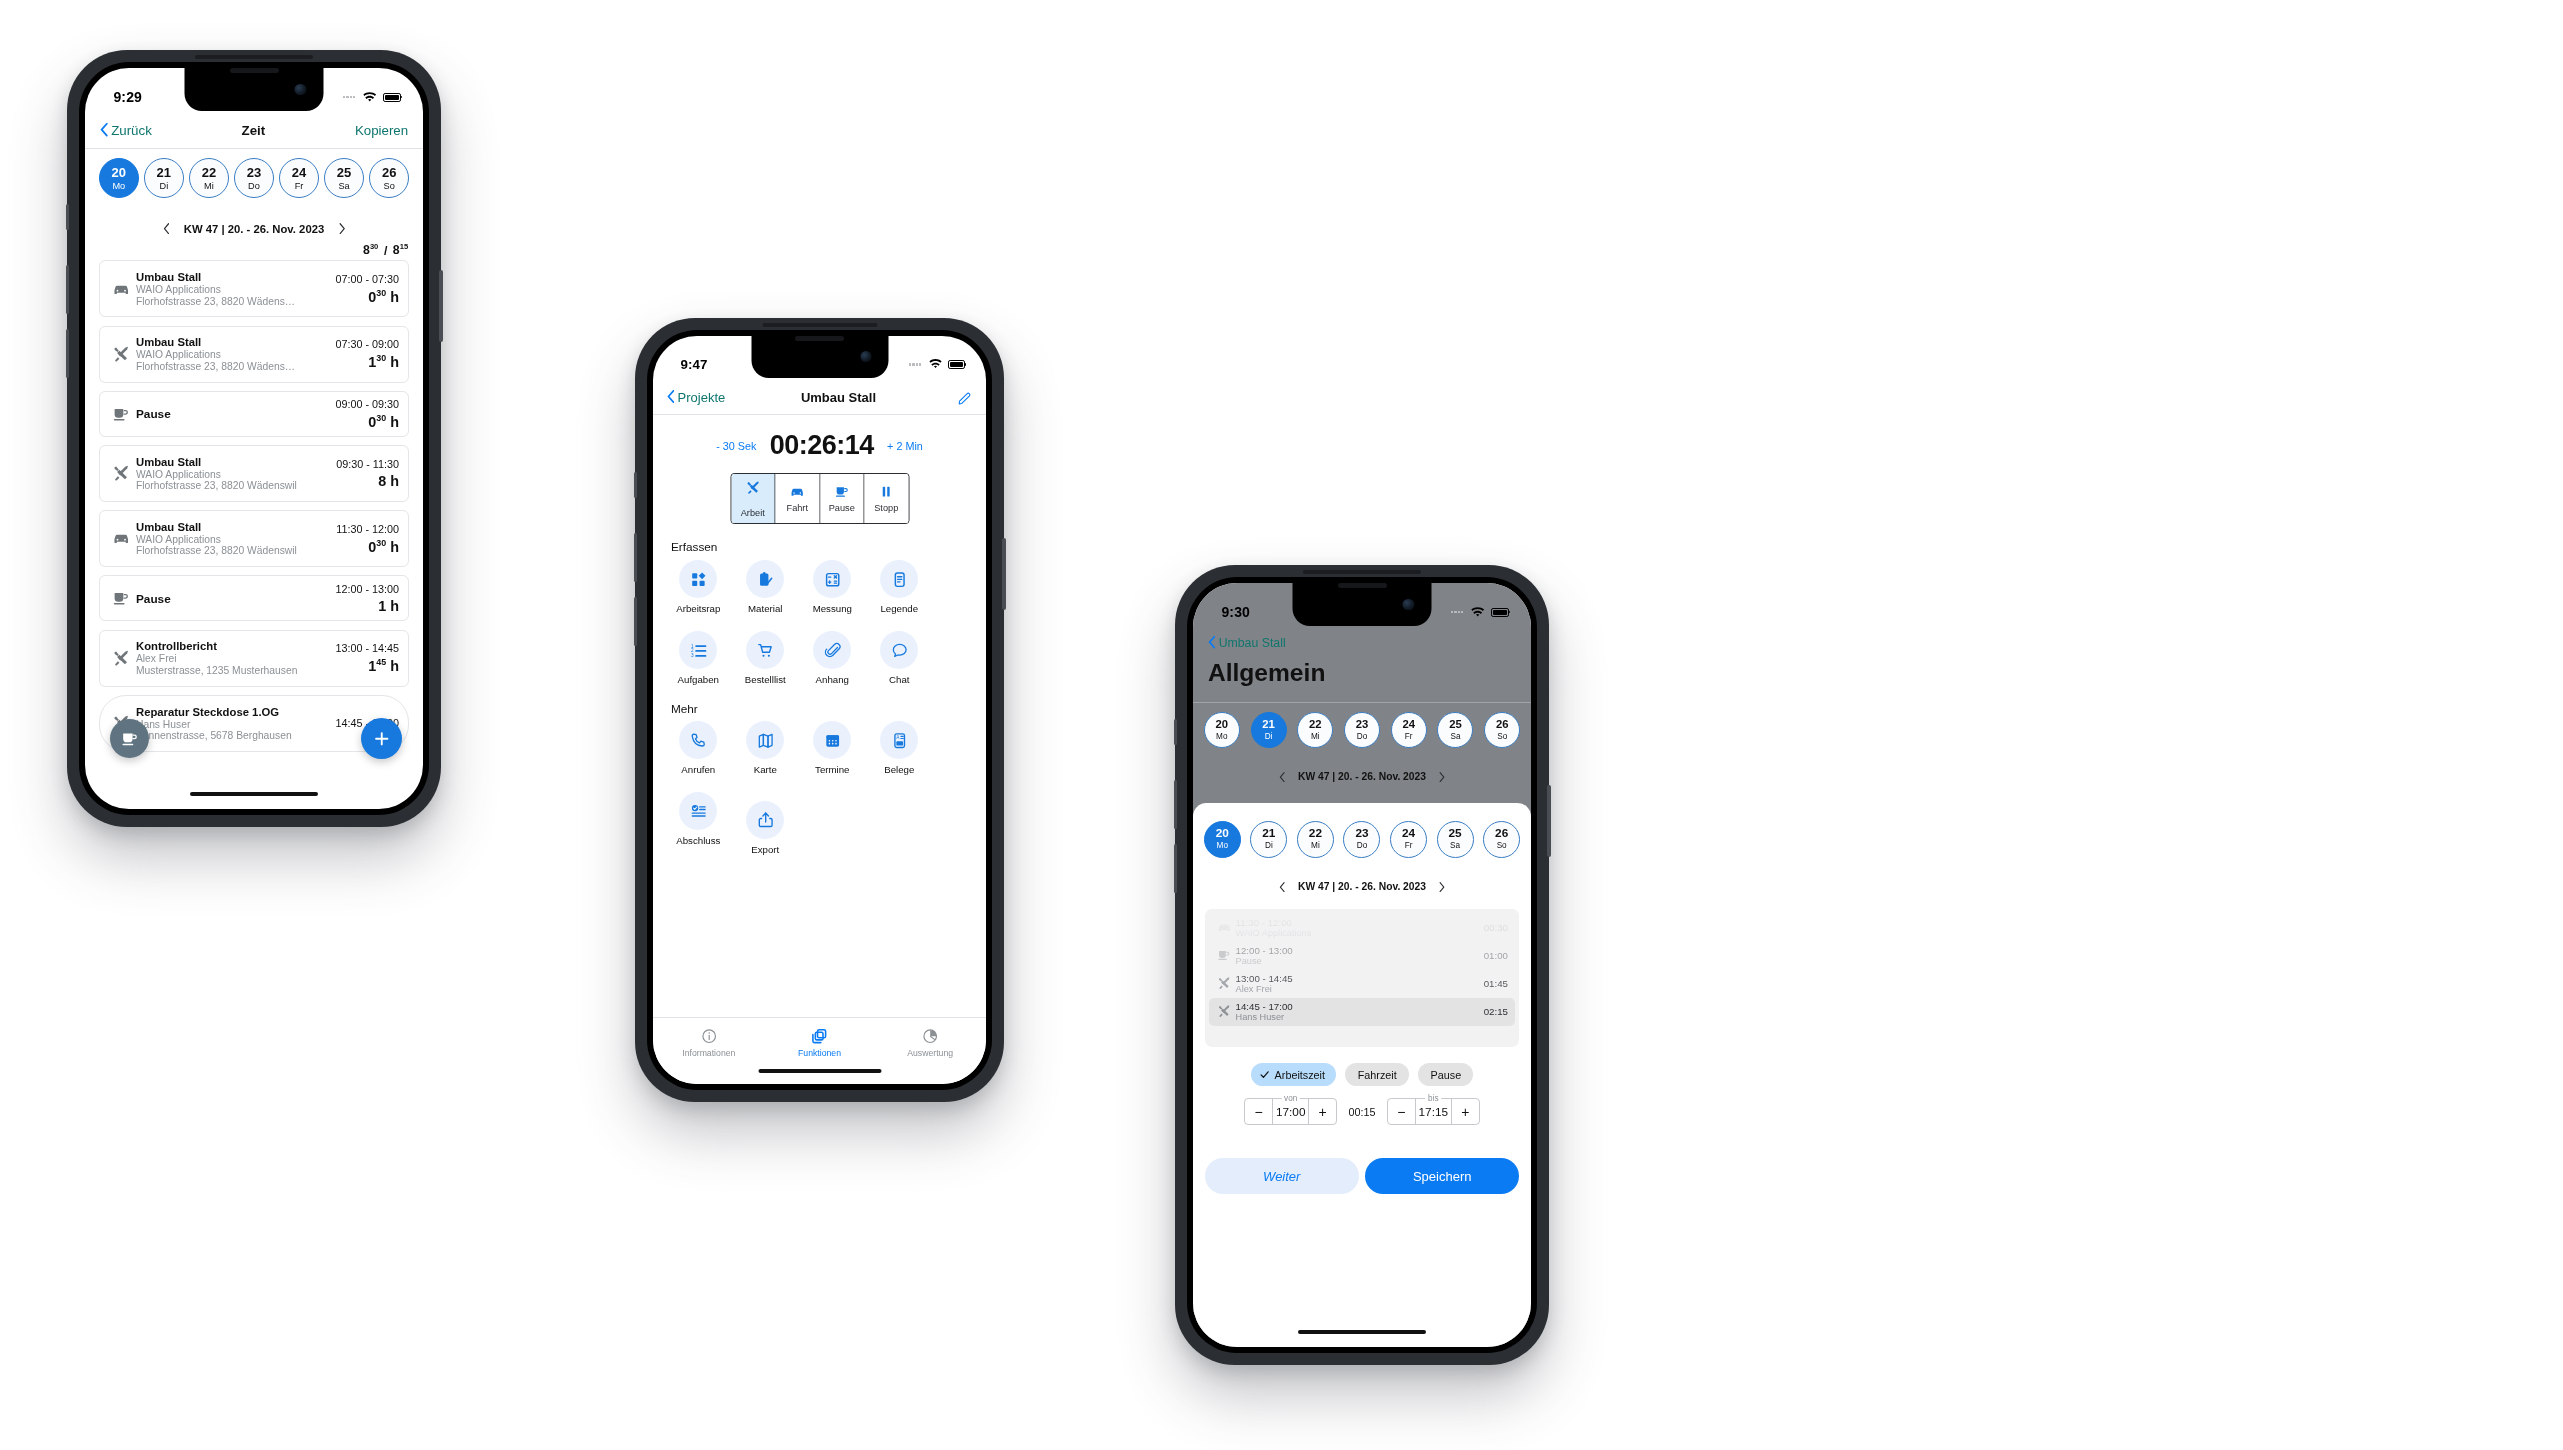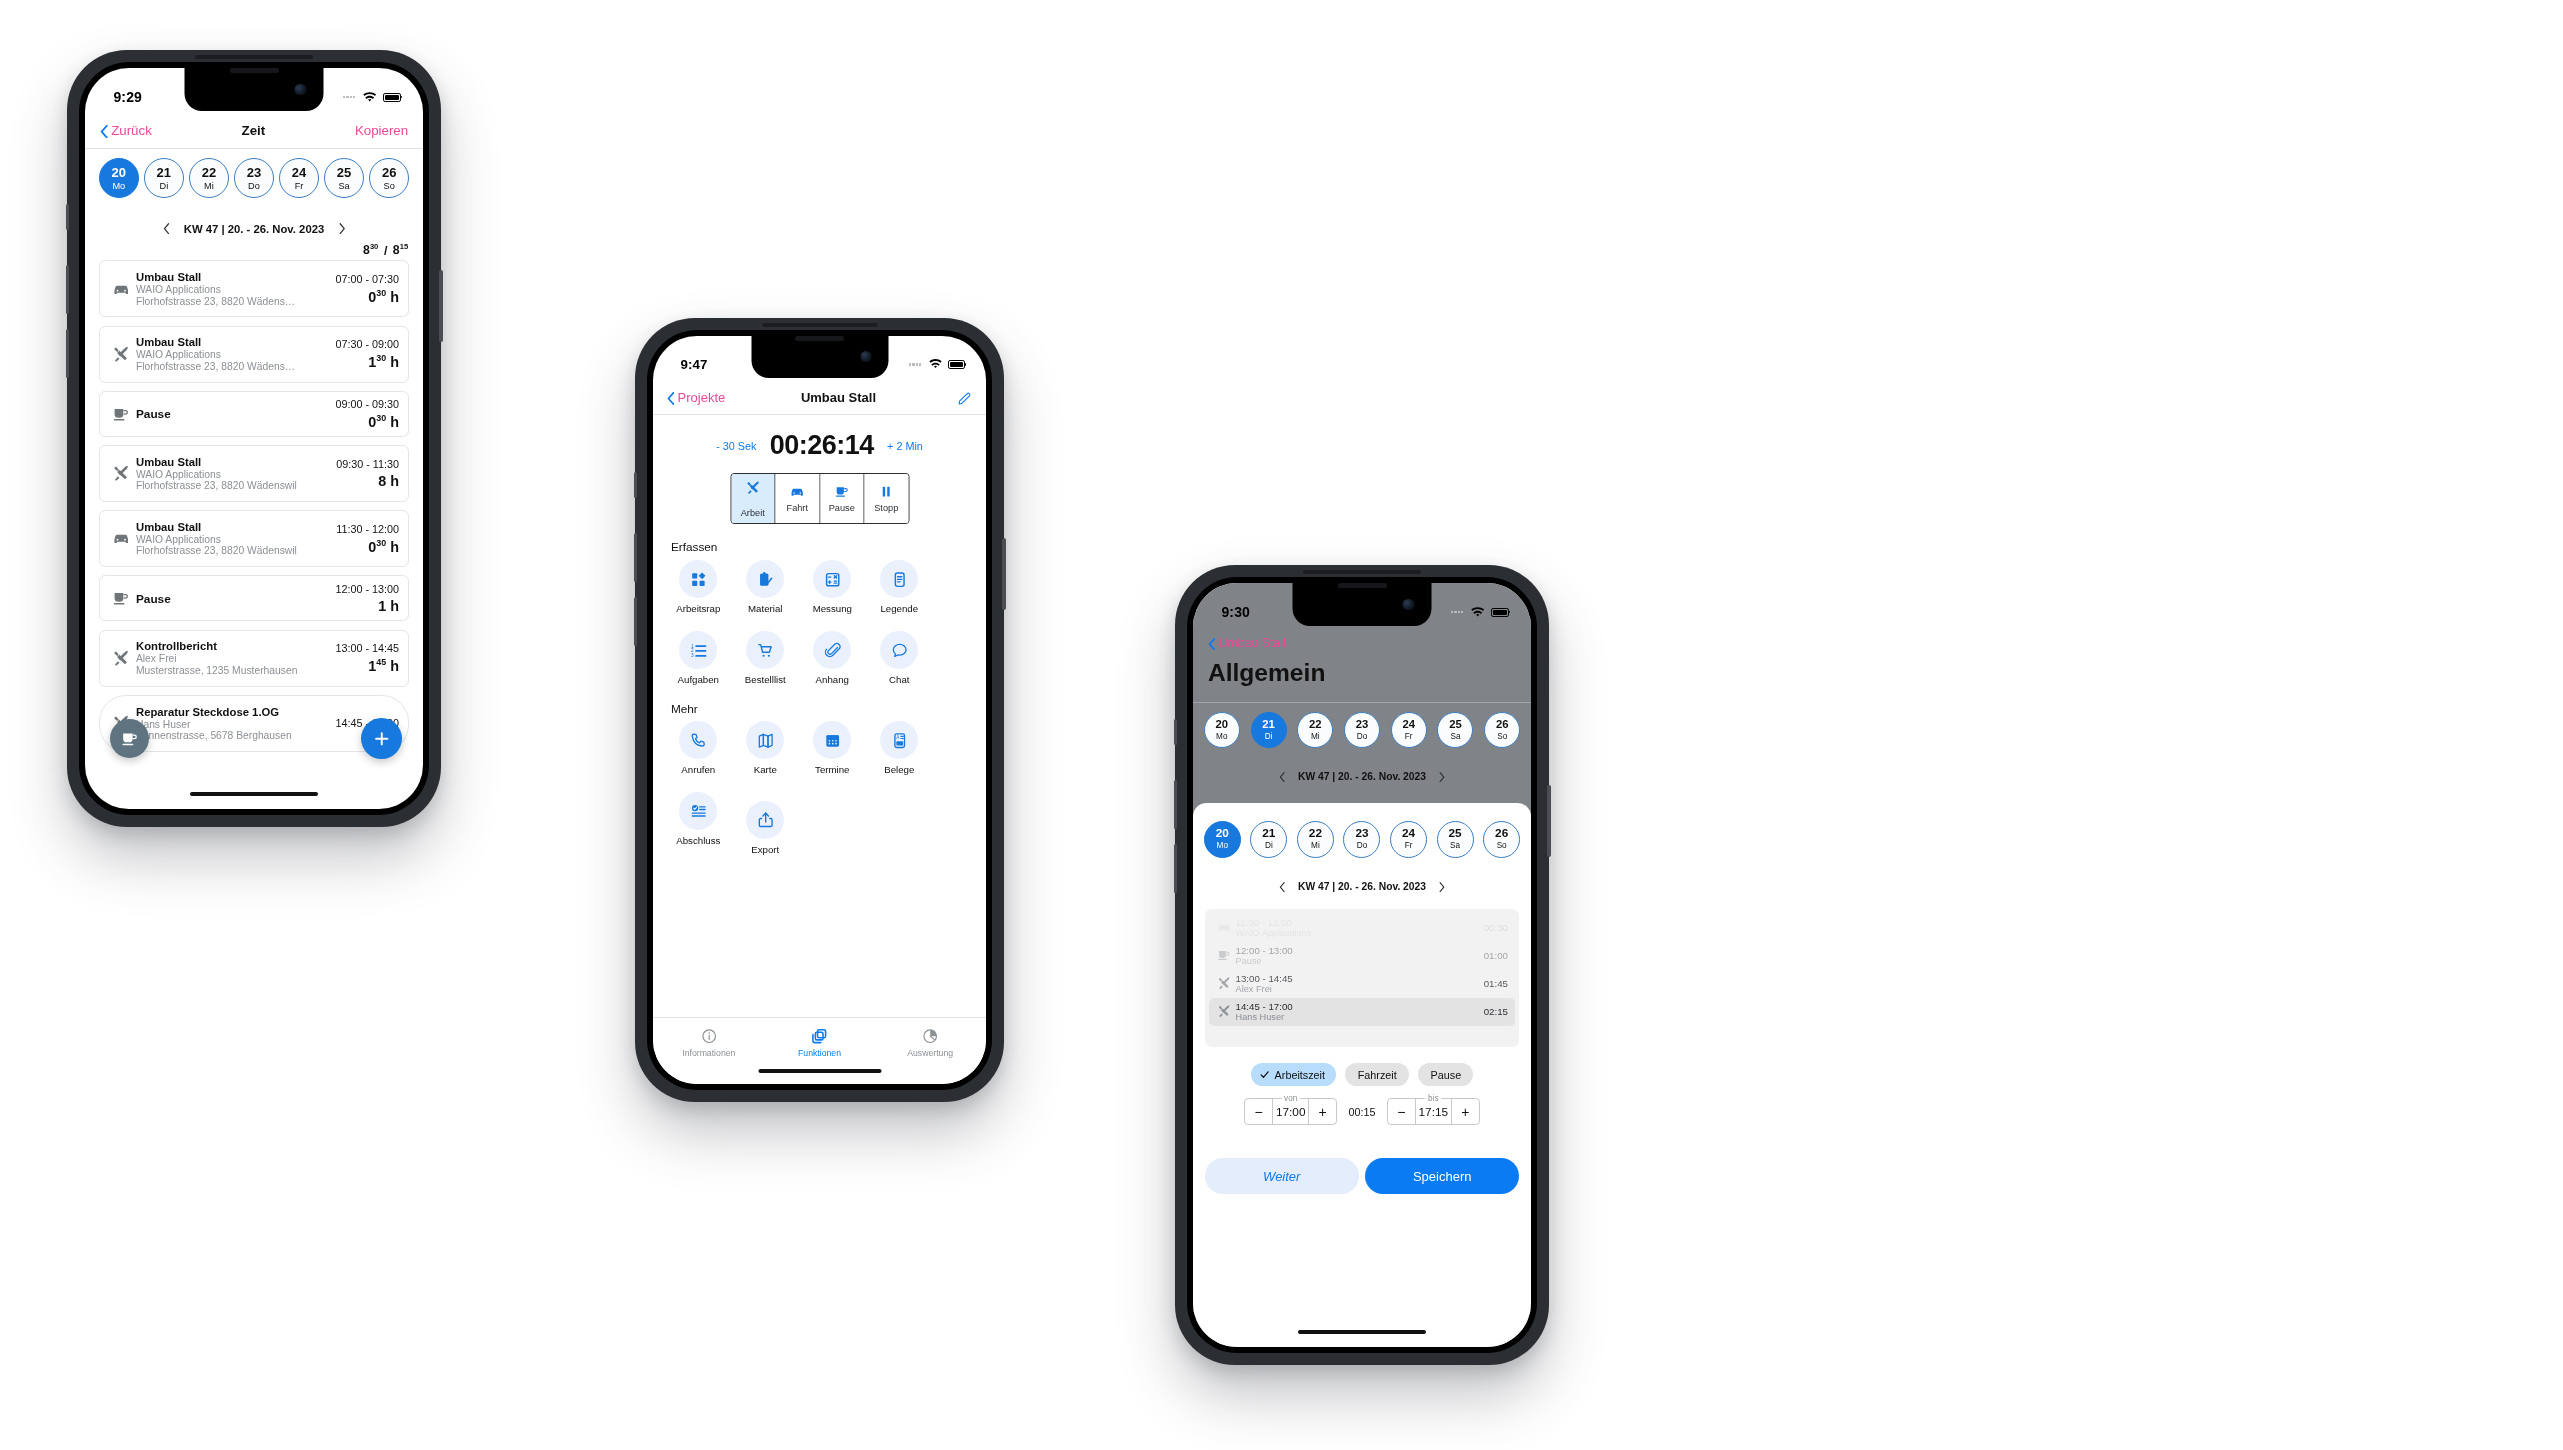--- a/index.html
+++ b/index.html
@@ -66,21 +66,21 @@
   .sb-time { font-weight: 700; letter-spacing:0.1px; }
   .sb-right { display:flex; align-items:center; }
   .sb-dots { display:flex; align-items:flex-end; }
   .sb-dots i { display:block; background:#b9bbbe; border-radius:0.5px; }
   .sb-batt { border:0.8px solid #000; border-radius:2.1px; position:relative; display:flex; align-items:center; }
   .sb-batt .fill { background:#000; border-radius:1px; position:absolute; top:1px; bottom:1px; left:1px; right:1.5px; }
   .sb-batt::after { content:""; position:absolute; right:-1.8px; top:35%; width:1.2px; height:30%; background:#000; border-radius:0 1px 1px 0; }
 
   
   .navbar { display:flex; align-items:center; justify-content:space-between; }
-  .nav-link { color:#ec4899; display:flex; align-items:flex-end; }
+  .nav-link { color:#0f766e; display:flex; align-items:flex-start; }
   .nav-title { font-weight:700; color:#111; }
 
   .hairline { background:#dfe1e4; }
 
   
   .days { display:flex; justify-content:space-between; }
   .day {
     border:0.8px solid #3a7ec4; border-radius:50%;
     display:flex; flex-direction:column; align-items:center; justify-content:center;
     background:#fbfcfd; color:#111;

